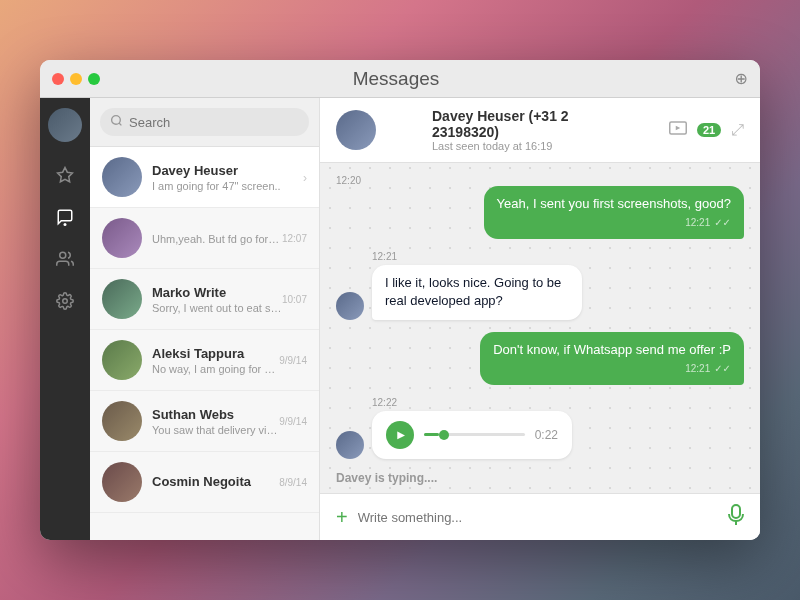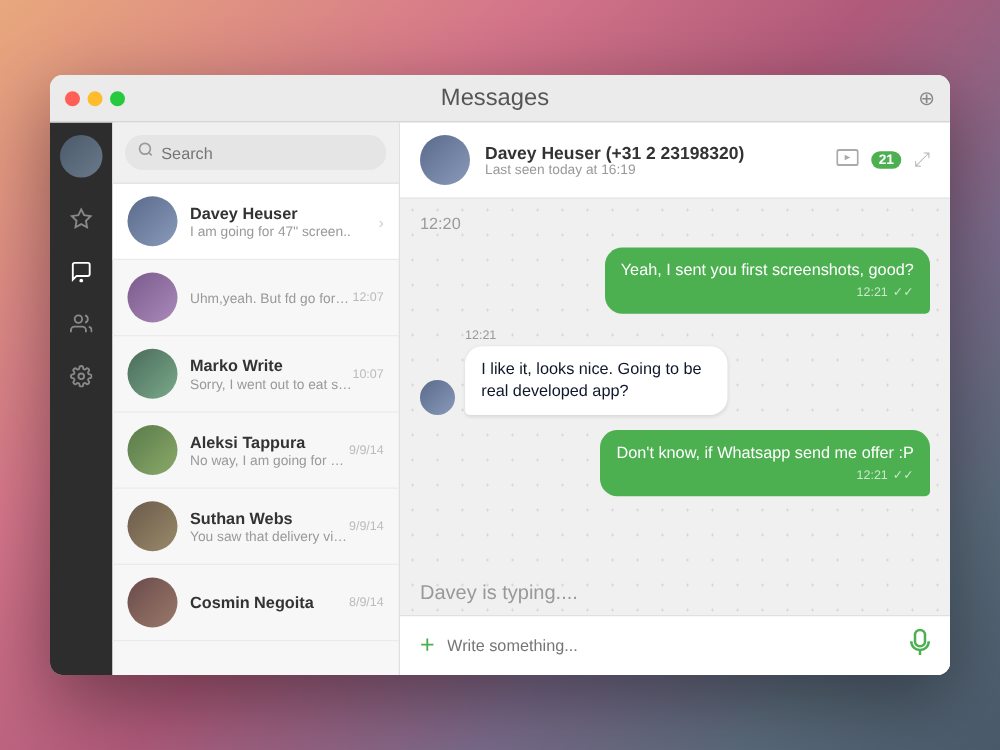--- a/index.html
+++ b/index.html
@@ -100,38 +100,38 @@
     .chat-arrow { color: #ccc; font-size: 12px; margin-top: 2px; }
     
     .chat-panel {
       flex: 1; display: flex; flex-direction: column; background: #f0f0f0;
       background-image: radial-gradient(#d8d8d8 1px, transparent 1px);
       background-size: 20px 20px;
     }
     .chat-header {
       background: #fff; padding: 10px 16px;
       border-bottom: 1px solid #e0e0e0;
-      display: flex; align-items: center;
+      display: flex; align-items: center; gap: 44px;
     }
     .chat-header-avatar {
       width: 40px; height: 40px; border-radius: 50%;
       background: #888; flex-shrink: 0; overflow: hidden;
     }
     .chat-header-info { flex: 1; margin-left: 12px; }
     .chat-header-name { font-size: 14px; font-weight: 600; color: #333; }
     .chat-header-status { font-size: 11px; color: #999; }
     .chat-header-actions { display: flex; align-items: center; gap: 10px; }
     .header-icon { color: #999; cursor: pointer; }
     .header-badge {
       background: #4caf50; color: #fff; border-radius: 10px;
       font-size: 11px; padding: 1px 6px; font-weight: 600;
     }
     
     .messages-area { flex: 1; overflow-y: auto; padding: 12px 16px; }
-    .msg-time-label { text-align: left; font-size: 13px; color: #999; margin-bottom: 12px; }
+    .msg-time-label { text-align: left; font-size: 10px; color: #999; margin-bottom: 0; }
     .msg-row { display: flex; margin-bottom: 12px; }
     .msg-row.sent { justify-content: flex-end; }
     .msg-row.received { justify-content: flex-start; align-items: flex-end; }
     .msg-avatar-sm {
       width: 28px; height: 28px; border-radius: 50%;
       background: #888; flex-shrink: 0; margin-right: 8px; overflow: hidden;
     }
     .msg-bubble {
       max-width: 65%; padding: 9px 13px; border-radius: 14px;
       font-size: 13px; line-height: 1.4; position: relative;
@@ -160,21 +160,21 @@
       width: 28px; height: 28px; border-radius: 50%; background: #4caf50;
       display: flex; align-items: center; justify-content: center;
       cursor: pointer; flex-shrink: 0;
     }
     .play-btn-triangle { color: #fff; font-size: 10px; margin-left: 2px; }
     .voice-waveform { flex: 1; height: 3px; background: #e0e0e0; border-radius: 2px; position: relative; }
     .voice-progress { width: 15%; height: 100%; background: #4caf50; border-radius: 2px; }
     .voice-dot { width: 10px; height: 10px; border-radius: 50%; background: #4caf50; position: absolute; top: -3.5px; left: 15%; }
     .voice-duration { font-size: 12px; color: #999; flex-shrink: 0; }
     
-    .typing-indicator { font-size: 16px; color: #999; padding: 4px 16px 8px; }
+    .typing-indicator { font-size: 12px; color: #999; padding: 4px 16px 8px; font-weight: bold; }
     
     .input-bar {
       background: #fff; border-top: 1px solid #e0e0e0;
       padding: 10px 16px; display: flex; align-items: center; gap: 10px;
     }
     .input-plus { color: #4caf50; font-size: 20px; cursor: pointer; }
     .message-input {
       flex: 1; border: none; outline: none;
       font-size: 13px; color: #555; background: transparent;
     }
@@ -366,20 +366,36 @@
         <div class="msg-row sent">
           <div class="msg-bubble sent">
             <span>Don't know, if Whatsapp send me offer :P</span>
             <div class="msg-meta">
               <span class="msg-timestamp sent">12:21</span>
               <span class="checkmark">✓✓</span>
             </div>
           </div>
         </div>
 
+        <div class="msg-row received">
+          <div class="msg-avatar-sm av-davey"></div>
+          <div>
+            <div style="font-size:10px;color:#999;margin-bottom:3px;">12:22</div>
+            <div class="voice-bubble">
+              <div class="play-btn">
+                <span class="play-btn-triangle">▶</span>
+              </div>
+              <div class="voice-waveform">
+                <div class="voice-progress"></div>
+                <div class="voice-dot"></div>
+              </div>
+              <span class="voice-duration">0:22</span>
+            </div>
+          </div>
+        </div>
       </div>
 
       <div class="typing-indicator">
         <span>Davey is typing....</span>
       </div>
 
       <div class="input-bar">
         <span class="input-plus">+</span>
         <input class="message-input" type="text" placeholder="Write something..." style="">
         <span class="mic-icon">

